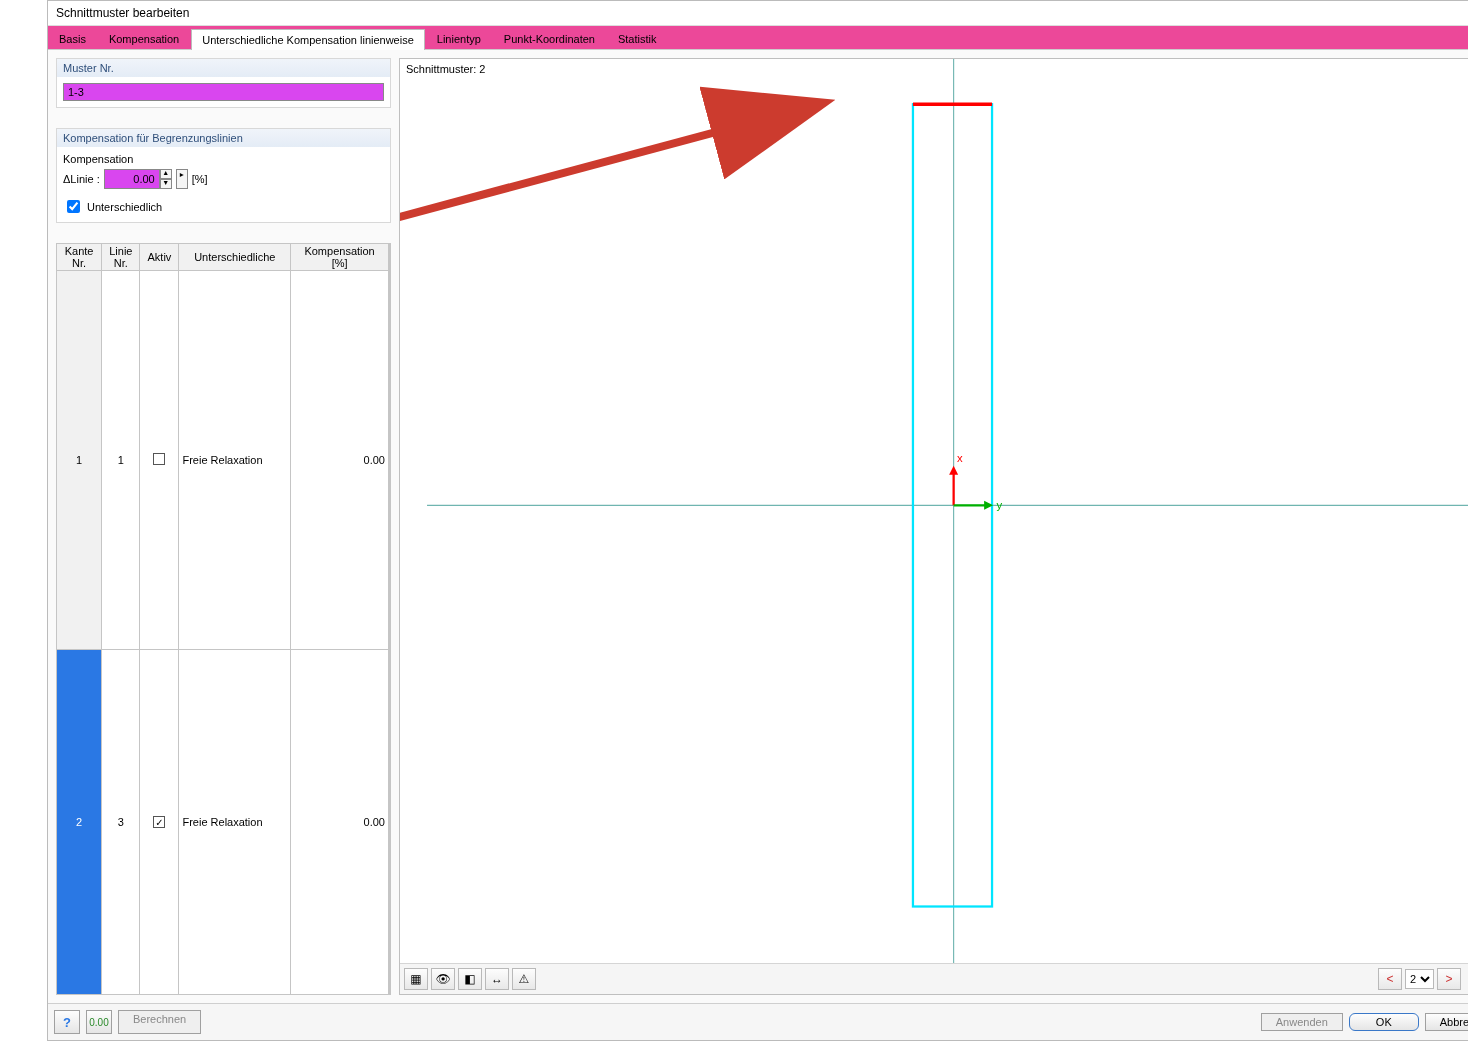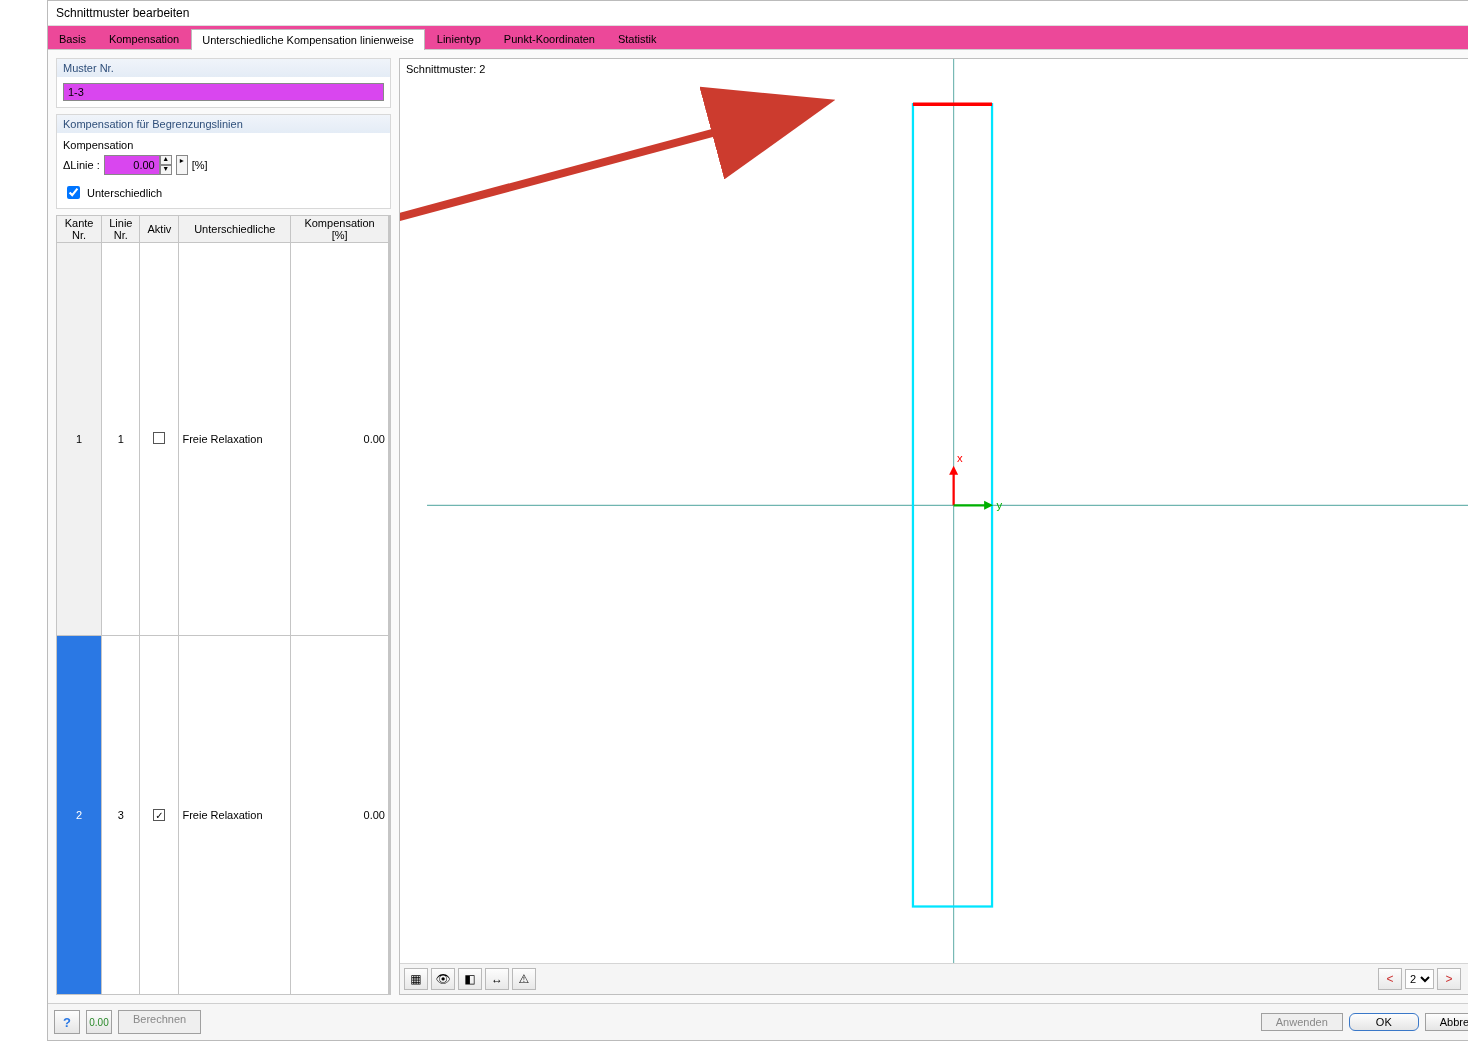--- a/index.html
+++ b/index.html
@@ -22,21 +22,21 @@
   .tabbar { display: flex; background: #ec4899; border-bottom: 1px solid #ccc; padding-top: 2px; }
   .tab {
     padding: 4px 10px; border: 1px solid transparent; border-bottom: none;
     margin-right: 1px; cursor: default; font-size: 11px;
   }
   .tab.active { background: #fff; border-color: #bbb; position: relative; top: 1px; }
   .content {
     flex: 1; display: flex; gap: 8px; padding: 8px; min-height: 0;
     background: #fafafa;
   }
-  .left-pane { width: 335px; display: flex; flex-direction: column; gap: 6px; }
+  .left-pane { width: 335px; display: flex; flex-direction: column; gap: 20px; }
   .group {
     border: 1px solid #d8d8d8; background: #fff;
   }
   .group-header {
     background: linear-gradient(#f0f4fa,#e4ecf6);
     color: #2f4f7a; padding: 3px 6px; font-size: 11px;
   }
   .group-body { padding: 6px; font-size: 11px; }
   input[type=text], .num-input {
     border: 1px solid #888; padding: 2px 4px; font-size: 11px; background: #d946ef;

